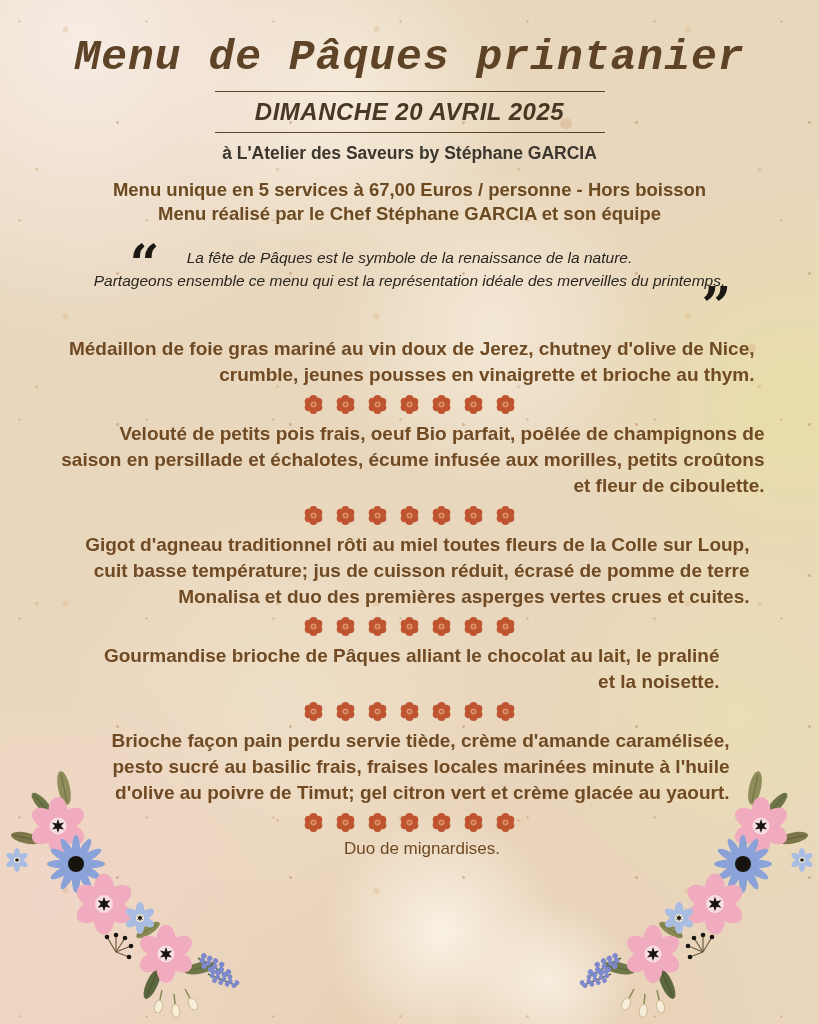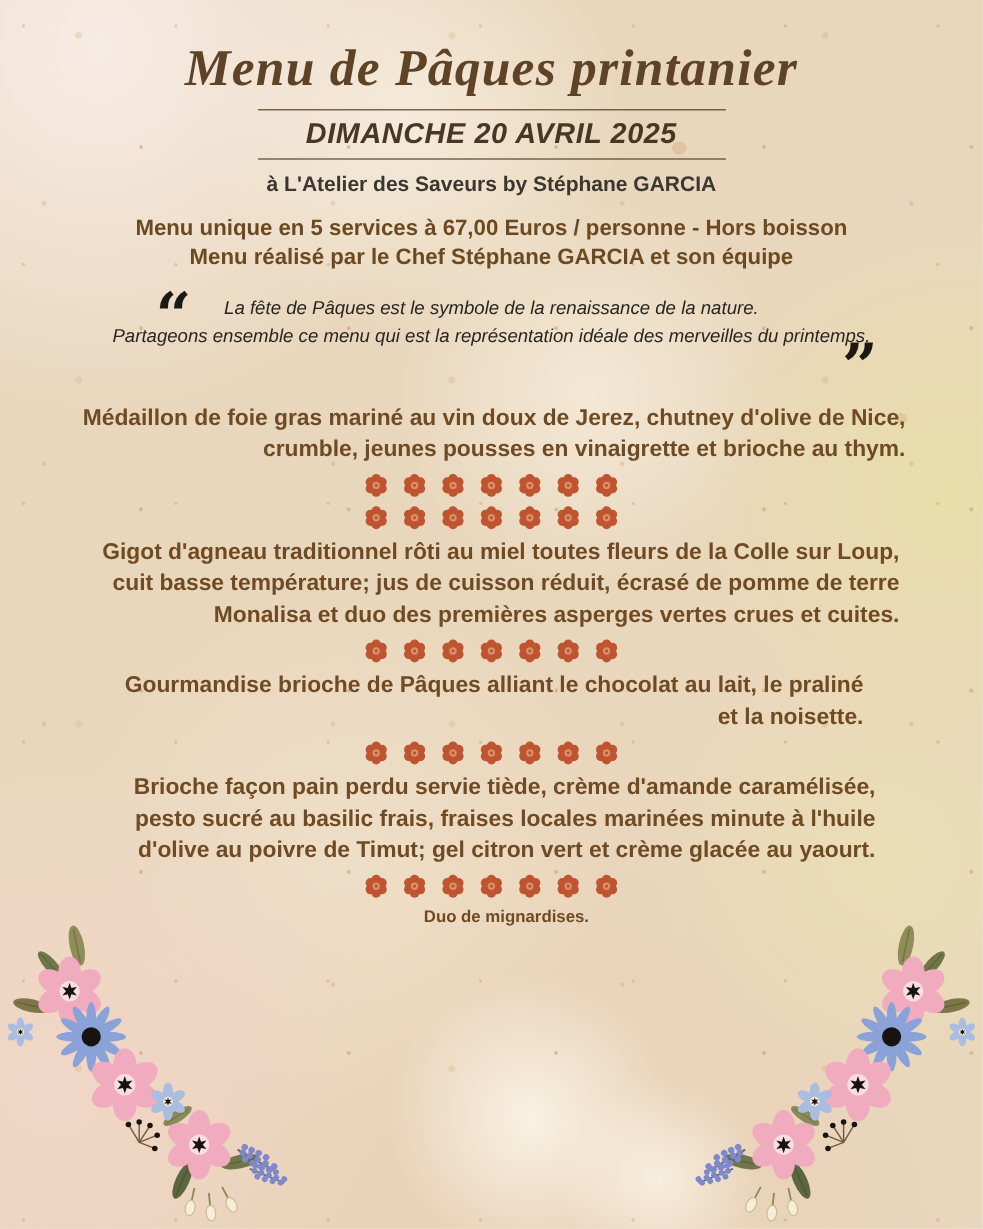--- a/index.html
+++ b/index.html
@@ -25,21 +25,21 @@
       radial-gradient(circle, rgba(166,107,52,.45) 1.2px, transparent 1.8px),
       radial-gradient(circle, rgba(166,107,52,.35) 1px,  transparent 1.5px),
       radial-gradient(circle, rgba(198,141,84,.35) 1.6px, transparent 2.2px),
       radial-gradient(circle, rgba(214,172,120,.40) 2.6px, transparent 3.4px);
     background-size: 173px 151px, 127px 199px, 241px 217px, 311px 287px;
     background-position: 31px 47px, 83px 121px, 157px 61px, 221px 173px;
   }
   .blotch{position:absolute; border-radius:50%; pointer-events:none;}
   .content{position:relative; z-index:2; text-align:center;}
   .title{
-    margin:0; padding-top:34px; font-family:Liberation Serif, serif; font-style:italic; font-weight:bold;
+    margin:0; padding-top:34px; font-family:Liberation Mono, monospace; font-style:italic; font-weight:bold;
     font-size:43px; line-height:1.1; color:#5f4326; letter-spacing:1px;
   }
   .date-block{width:390px; margin:10px auto 0;}
   .rule{height:0; border-top:1.6px solid #5c4526;}
   .date{
     font-style:italic; font-weight:bold; font-size:24px; line-height:40px;
     color:#483722; letter-spacing:.5px; white-space:nowrap;
   }
   .venue{margin-top:10px; font-weight:bold; font-size:17.5px; color:#3b362e;}
   .info{margin-top:14px; font-weight:bold; font-size:18.5px; line-height:24px; color:#6b4a21;}
@@ -54,21 +54,21 @@
   .course{
     margin:0 auto; font-weight:bold; font-size:19px; line-height:26px; color:#6f4a23;text-align:right;
   }
   .c1{max-width:690px; margin-top:26px;}
   .c2{max-width:710px;}
   .c3{max-width:680px;}
   .c4{max-width:620px;}
   .c5{max-width:640px;}
   .flower-row{margin:6px auto; height:21px; display:flex; justify-content:center; align-items:center; gap:11px;}
   .sep-flower{width:21px; height:21px; display:block;}
-  .closing{font-weight:bold; font-size:14px; color:#6f4a23; margin-top:4px;margin-left:25px;}
+  .closing{font-weight:normal; font-size:17px; color:#6f4a23; margin-top:4px;margin-left:25px;}
   .garland{position:absolute; bottom:-4px; width:250px; height:270px; z-index:1; pointer-events:none;}
   .garland.left{left:2px;}
   .garland.right{right:2px;}
   .defs-svg{position:absolute; width:0; height:0; overflow:hidden;}
 </style>
 </head>
 <body>
 
 <svg class="defs-svg" aria-hidden="true">
   <defs>
@@ -234,20 +234,21 @@
         <svg class="sep-flower" viewBox="0 0 26 26">
           <use href="#sep-flower-sym"></use>
         </svg>
         <svg class="sep-flower" viewBox="0 0 26 26">
           <use href="#sep-flower-sym"></use>
         </svg>
         <svg class="sep-flower" viewBox="0 0 26 26">
           <use href="#sep-flower-sym"></use>
         </svg>
       </div>
+    <p class="course c2">Velouté de petits pois frais, oeuf Bio parfait, poêlée de champignons de saison en persillade et échalotes, écume infusée aux morilles, petits croûtons et fleur de ciboulette.</p>
     <div class="flower-row">
         <svg class="sep-flower" viewBox="0 0 26 26">
           <use href="#sep-flower-sym"></use>
         </svg>
         <svg class="sep-flower" viewBox="0 0 26 26">
           <use href="#sep-flower-sym"></use>
         </svg>
         <svg class="sep-flower" viewBox="0 0 26 26">
           <use href="#sep-flower-sym"></use>
         </svg>

